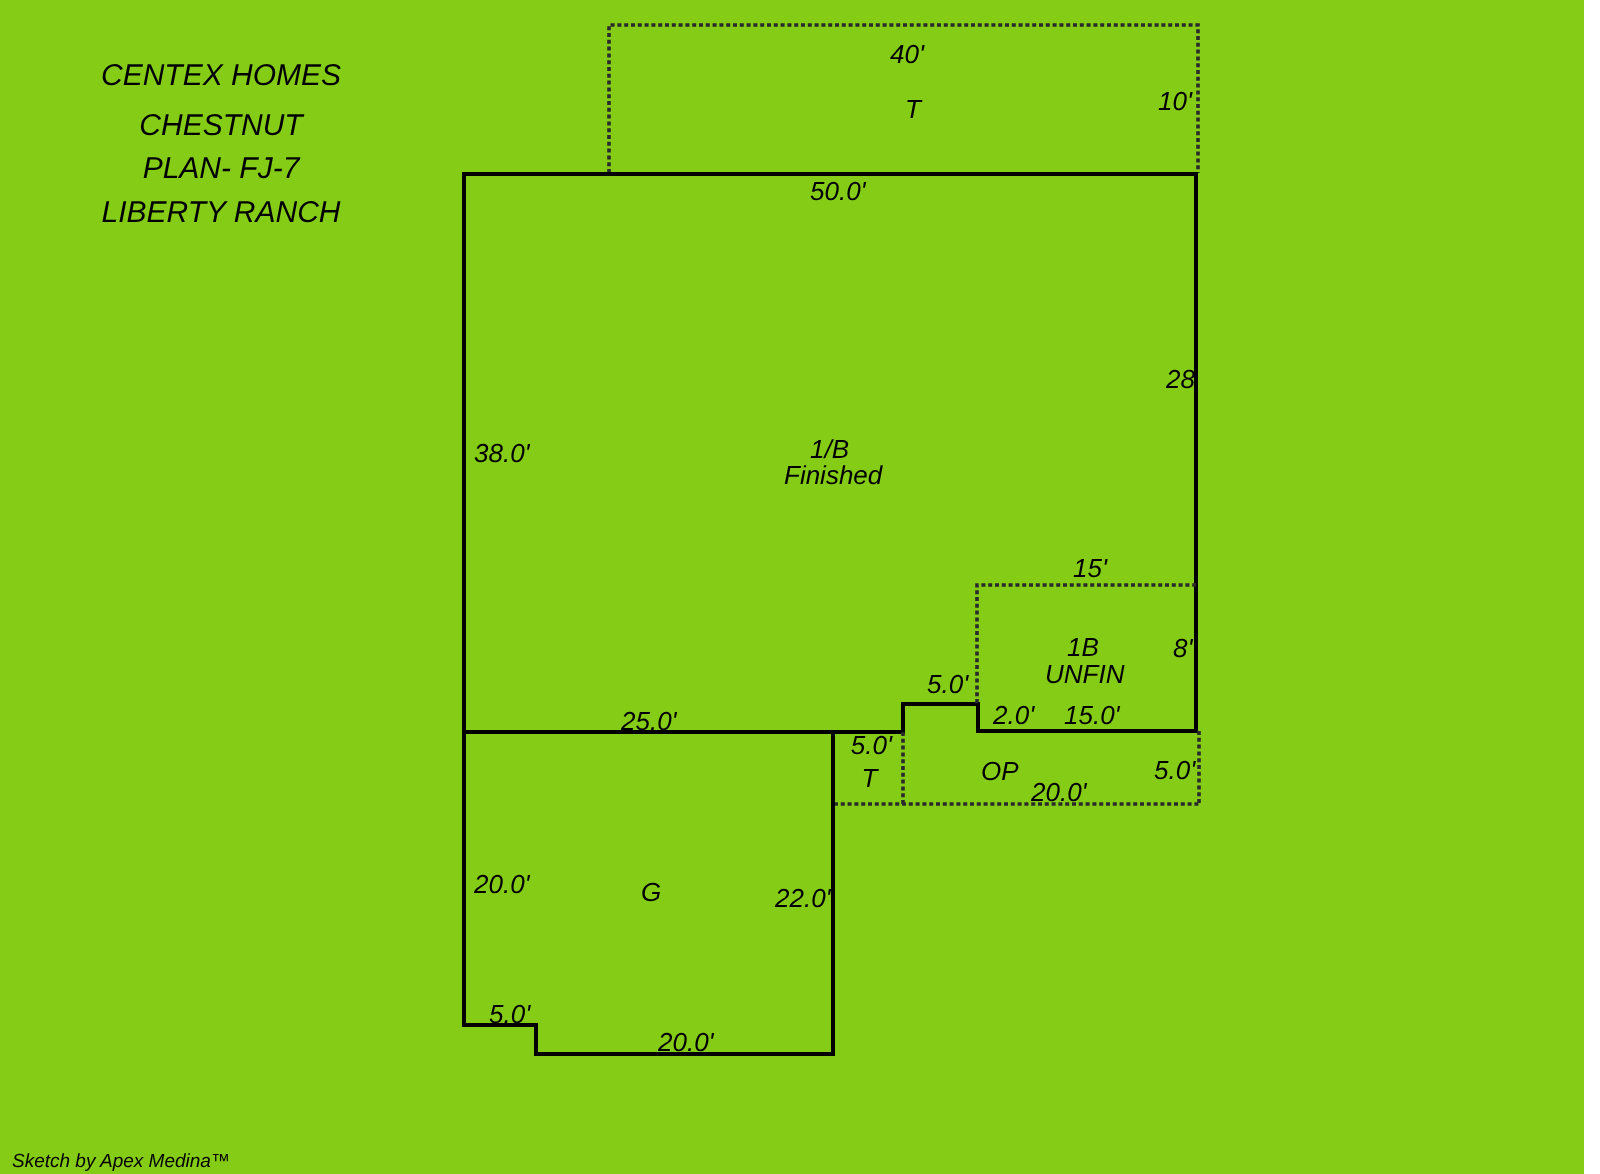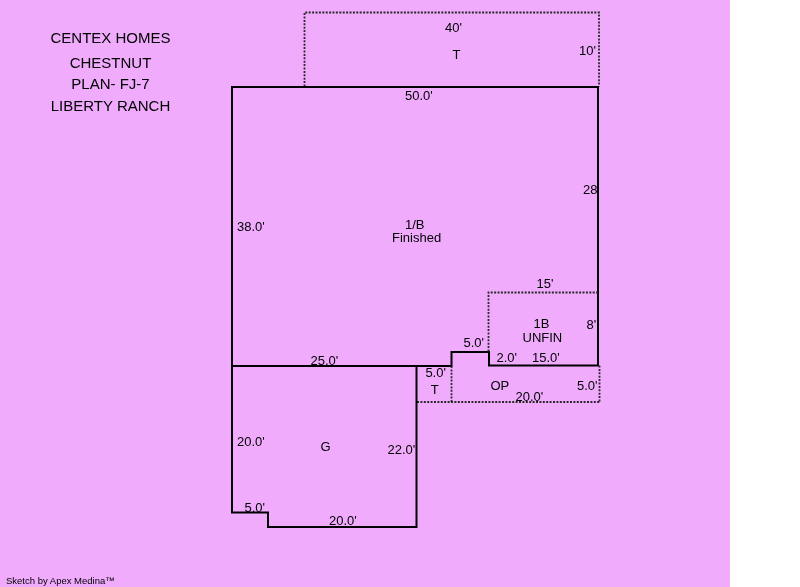--- a/index.html
+++ b/index.html
@@ -1,16 +1,16 @@
 <!DOCTYPE html>
 <html><head>
 <meta charset="utf-8">
 <style>
 html,body{margin:0;padding:0;background:#ffffff;}
-#page{position:relative;width:730px;height:587px;background:#f0abfc;overflow:hidden;}
+#page{position:relative;width:792px;height:587px;background:#84cc16;overflow:hidden;font-style:italic;}
 svg{position:absolute;left:0;top:0;}
 text{font-family:"Liberation Sans",sans-serif;fill:#000000;}
 .dim{font-size:13px;}
 .ttl{font-size:15px;}
 .sig{font-size:9.5px;}
 </style>
 </head>
 <body>
 <div id="page">
 <svg width="800" height="587" viewBox="0 0 800 587">

